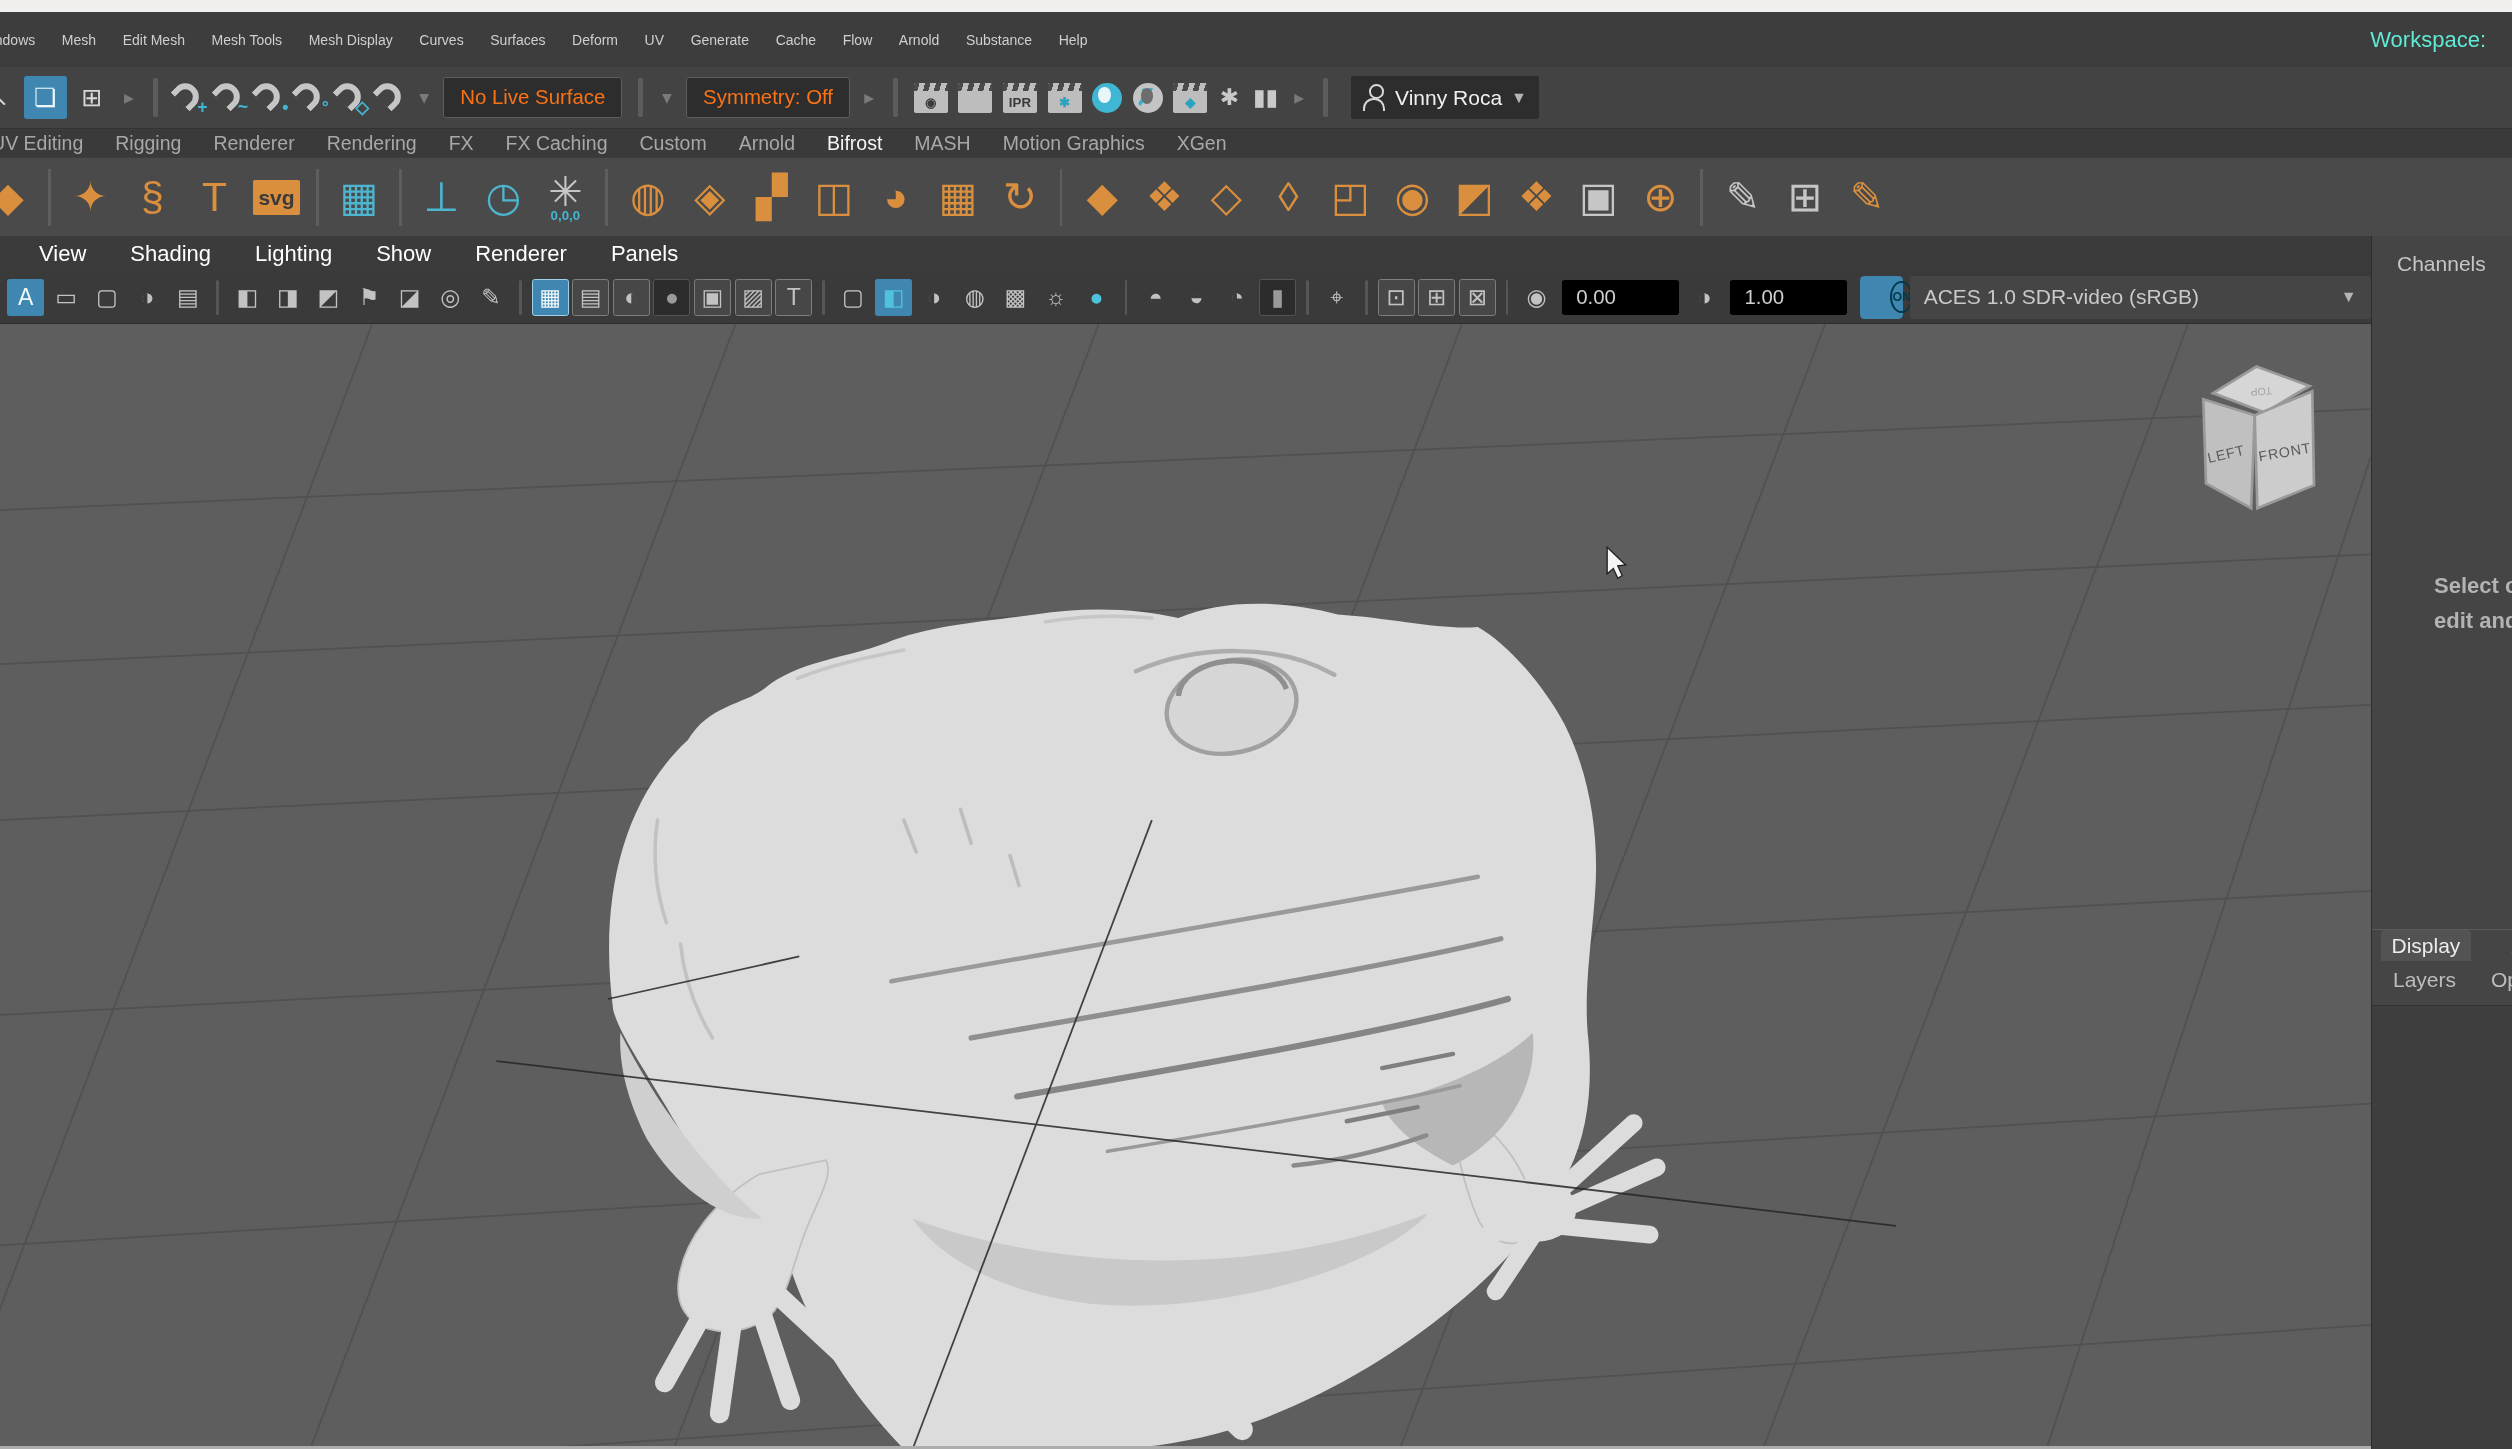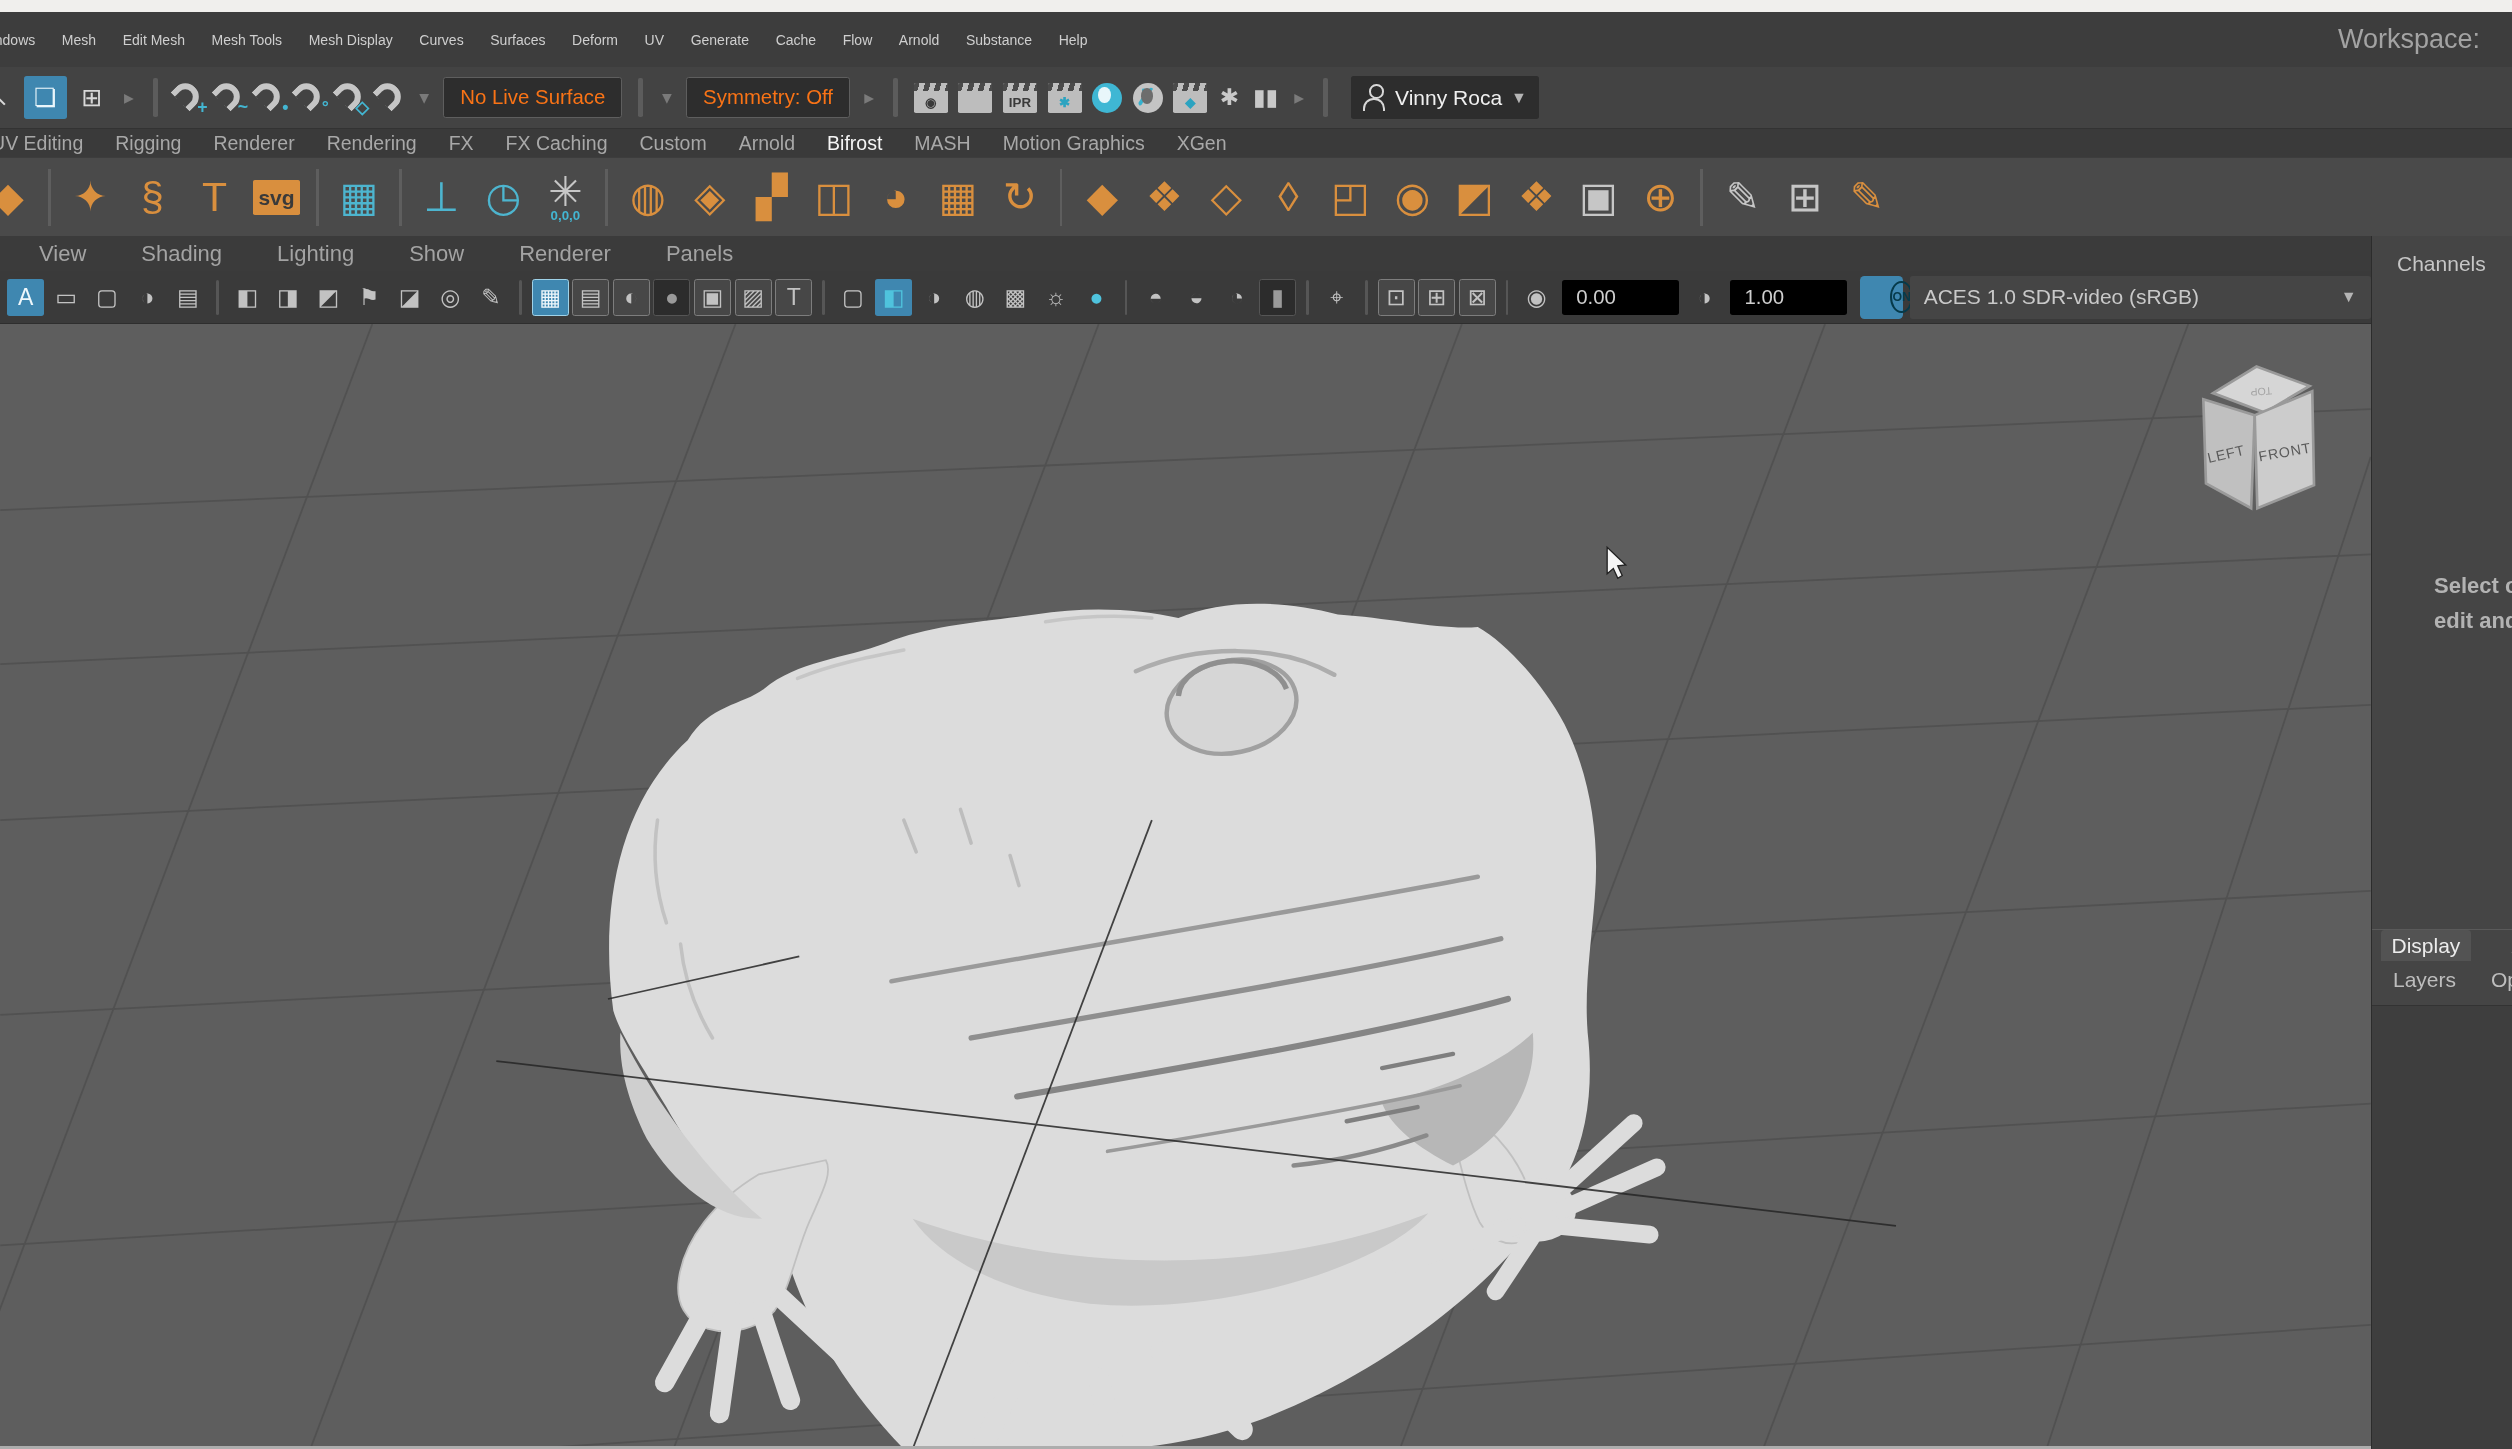--- a/index.html
+++ b/index.html
@@ -5,22 +5,22 @@
   html,body{margin:0;padding:0;background:#2b2b2b;}
   *{box-sizing:border-box;font-family:"Liberation Sans",sans-serif;}
   #app{position:relative;width:2512px;height:1449px;overflow:hidden;background:#3d3d3d;}
 
   
   .titlebar{position:absolute;left:0;top:0;width:2512px;height:12.4px;background:#f0efed;}
   .menubar{position:absolute;left:0;top:12.4px;width:2512px;height:55px;background:#3d3d3d;
            display:flex;align-items:center;gap:26.6px;padding-left:1.8px;color:#cfcfcf;font-size:14px;}
   .menubar .mi{white-space:nowrap;cursor:default;}
   .menubar .mi:first-child{margin-left:-7px;}
-  .workspace{position:absolute;right:32px;top:12.4px;height:55px;display:flex;align-items:center;
-             color:#a3a3a3;font-size:27px;}
+  .workspace{position:absolute;right:26px;top:12.4px;height:55px;display:flex;align-items:center;
+             color:#5eead4;font-size:22px;}
   .ws-sliver{position:absolute;right:0;top:69px;width:5.3px;height:46px;background:#dcdcdc;}
 
   .statusbar{position:absolute;left:0;top:67px;width:2512px;height:62px;background:#434343;
              display:flex;align-items:center;border-bottom:0.9px solid #333;}
   .sb-sep{color:#7a7a7a;font-size:19.5px;margin:0 8.9px;}
   .sb-bar{width:4.4px;height:39px;background:#5c5c5c;margin:0 10.6px;border-radius:1.8px;}
   .sel-icon{width:43px;height:43px;display:flex;align-items:center;justify-content:center;
             font-size:25px;color:#d8d8d8;border-radius:2.7px;margin:0 1.8px;}
   .sel-icon.active{background:#3f87b0;color:#eaf6fb;}
   .sel-icon.cut{margin-left:-23px;}
@@ -62,21 +62,21 @@
   .shelf-icon .sl{font-size:13.3px;font-weight:bold;color:#43b6d2;margin-top:-3.5px;}
   .shelf-icon.cut{margin-left:-19.5px;}
   .c-orange{color:#d98f3e;}
   .c-teal{color:#4db5cf;}
   .c-gray{color:#c6c6c6;}
   .svgbox{background:#d98f3e;color:#3a3a3a;font-weight:bold;font-size:21px;padding:7px 5.3px;border-radius:1.8px;}
   .shelf-div{width:2.7px;height:57px;background:#5e5e5e;margin:0 8.9px;}
 
   
   .vp-menubar{position:absolute;left:0;top:236px;width:2371px;height:35px;background:#3b3b3b;
-              display:flex;align-items:center;gap:55px;padding-left:39px;font-size:22px;color:#a3a3a3;}
+              display:flex;align-items:center;gap:44px;padding-left:39px;font-size:22px;color:#ffffff;}
   .vp-toolbar{position:absolute;left:0;top:271px;width:2371px;height:53px;background:#3a3a3a;
               display:flex;align-items:center;padding-left:5.3px;border-bottom:0.9px solid #2e2e2e;}
   .vt-icon{width:37px;height:37px;display:flex;align-items:center;justify-content:center;
            font-size:23px;color:#c2c2c2;border-radius:2.7px;margin:0 1.8px;}
   .vt-icon.boxed{border:0.9px solid #7d7d7d;background:#474747;}
   .vt-icon.active{background:#3f87b0;color:#eef7fb;border-color:#9fd2e8;}
   .vt-icon.pressed{background:#2c2c2c;border:0.9px solid #555;color:#9a9a9a;}
   .vt-icon.teal{color:#4fc3dd;}
   .vt-div{width:2.7px;height:35px;background:#565656;margin:0 8px;border-radius:1.8px;}
   .vt-val{width:117px;height:35px;background:#000000;border-radius:2.7px;color:#cfcfcf;font-size:20.4px;

